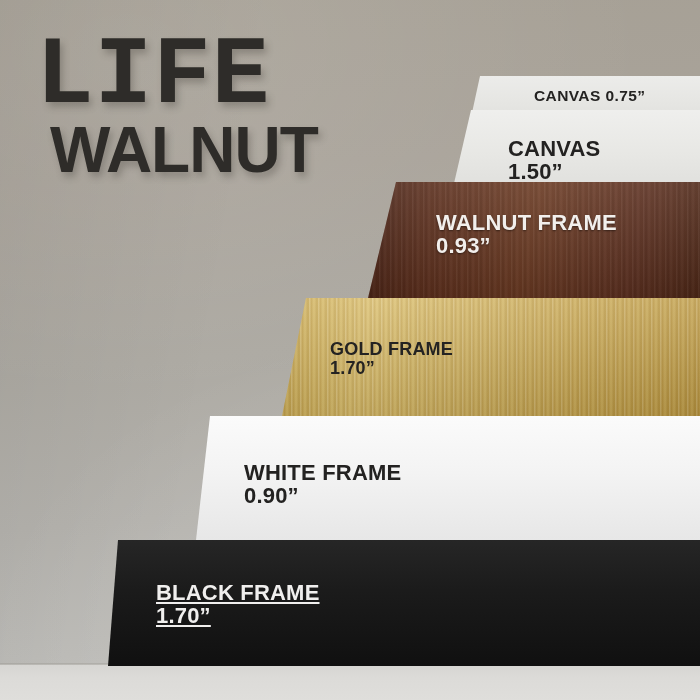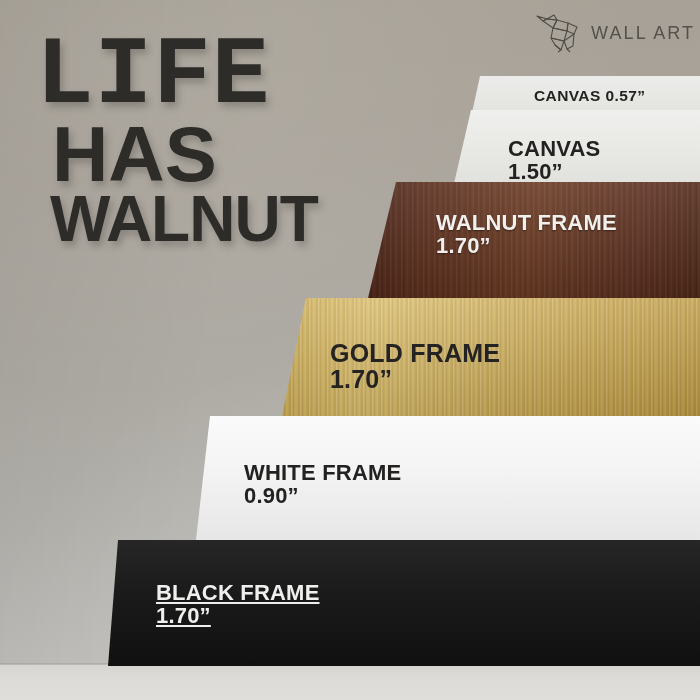--- a/index.html
+++ b/index.html
@@ -141,21 +141,21 @@
       linear-gradient(180deg, rgba(255,255,255,0.16) 0%, rgba(0,0,0,0.10) 100%),
       repeating-linear-gradient(90deg,
         rgba(255,255,255,0.16) 0px, rgba(255,255,255,0.16) 1px,
         rgba(140,100,30,0.13) 2px, rgba(140,100,30,0.13) 3px,
         rgba(255,246,200,0.10) 4px, rgba(255,246,200,0.10) 6px,
         rgba(120,86,24,0.10) 7px, rgba(120,86,24,0.10) 9px),
       linear-gradient(100deg, #c9a84f 0%, #d8bb68 20%, #cdae5b 46%, #c4a24c 72%, #bb9740 100%);
     box-shadow: -4px 4px 12px rgba(60,46,18,0.35);
   }
   #slab-gold .slab-label {
-    left: 48px; top: 42px; font-size: 25px; color: #242322; letter-spacing: 0.2px;
+    left: 48px; top: 42px; font-size: 18px; color: #242322; letter-spacing: 0.2px;
   }
 
   
   #slab-white {
     left: 196px; top: 416px; width: 510px; height: 124px;
     clip-path: polygon(14px 0, 510px 0, 510px 124px, 0 124px);
     background: linear-gradient(180deg, #fbfbfb 0%, #f3f3f3 46%, #e7e7e7 100%);
     box-shadow: -5px 4px 14px rgba(40,38,34,0.34);
   }
   #slab-white .slab-label {
@@ -176,56 +176,38 @@
 </head>
 <body>
 
 <div id="scene">
 
   <div class="wall"></div>
   <div class="wall-vignette"></div>
   <div class="floor"></div>
   <div class="floor-line"></div>
 
-  <div class="logo">
-    <span>
-      <svg class="logo-mark" viewBox="0 0 48 42" fill="none" stroke="#3d3a36" stroke-width="1.1" stroke-linejoin="round">
-        <path d="M3 4 L13 7 L9 9 Z"></path>
-        <path d="M13 7 L20 3 L23 8 Z"></path>
-        <path d="M9 9 L13 7 L23 8 L19 16 Z"></path>
-        <path d="M19 16 L23 8 L34 11 L33 19 Z"></path>
-        <path d="M33 19 L34 11 L43 15 L40 22 Z"></path>
-        <path d="M19 16 L33 19 L30 29 L17 26 Z"></path>
-        <path d="M17 26 L30 29 L27 38 L21 33 Z"></path>
-        <path d="M30 29 L40 22 L39 34 L33 37 Z"></path>
-        <path d="M21 33 L27 38 L24 40"></path>
-        <path d="M33 37 L36 40"></path>
-      </svg>
-    </span>
-    <span class="logo-text">WALL ART</span>
-  </div>
 
   <div class="headline">
     <span class="hl-1">LIFE</span>
-    <span class="hl-2">HAS</span>
     <span class="hl-3">WALNUT</span>
   </div>
 
   <div class="slab" id="slab-canvas-075">
-    <div class="slab-label">CANVAS  0.57”</div>
+    <div class="slab-label">CANVAS  0.75”</div>
   </div>
 
   <div class="slab" id="slab-canvas-150">
     <div class="slab-label">CANVAS
 1.50”</div>
   </div>
 
   <div class="slab" id="slab-walnut">
     <div class="slab-label">WALNUT FRAME
-1.70”</div>
+0.93”</div>
   </div>
 
   <div class="slab" id="slab-gold">
     <div class="slab-label">GOLD FRAME
 1.70”</div>
   </div>
 
   <div class="slab" id="slab-white">
     <div class="slab-label">WHITE FRAME
 0.90”</div>

